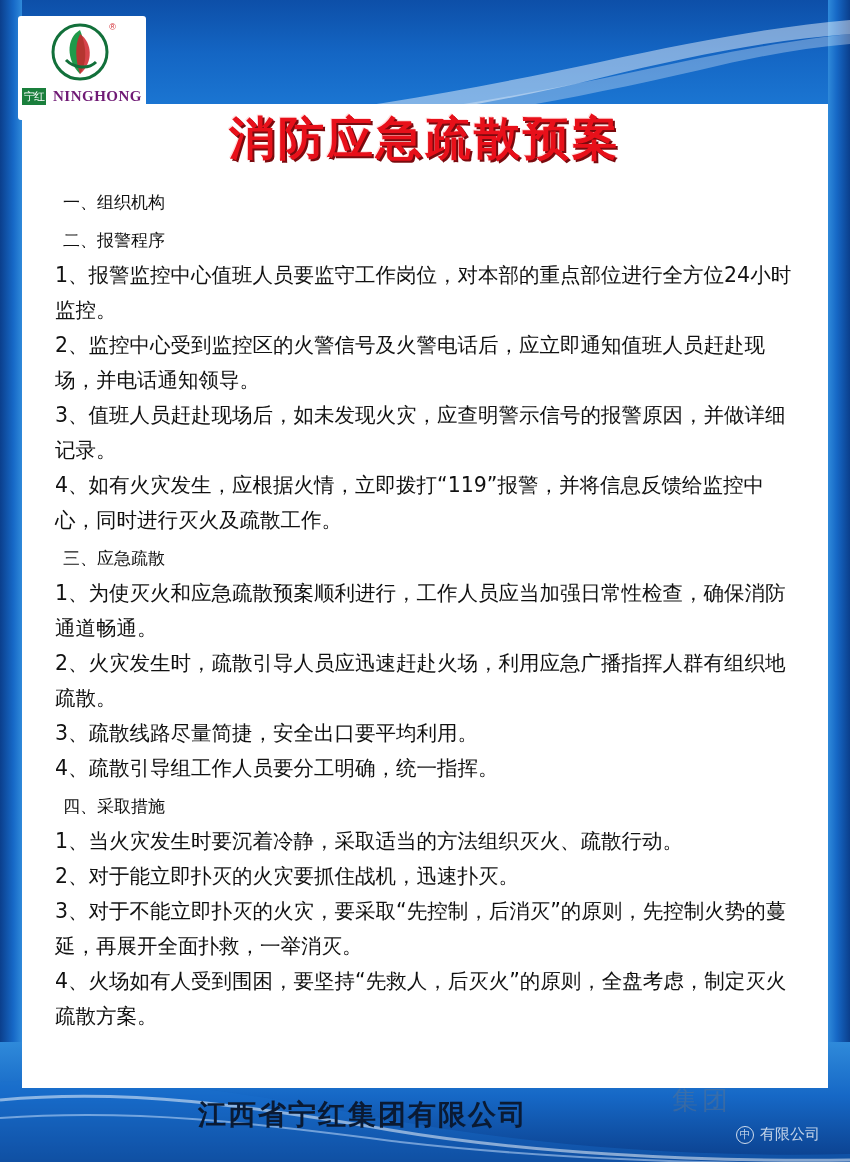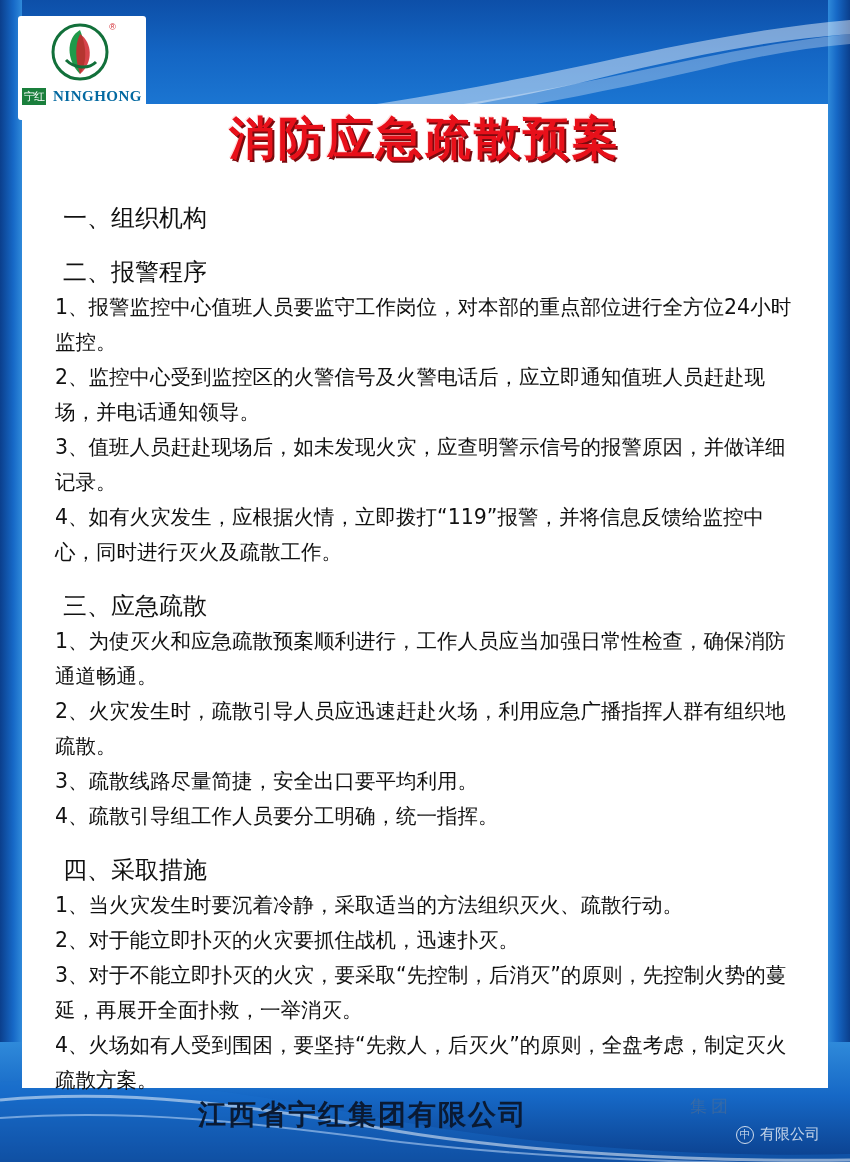--- a/index.html
+++ b/index.html
@@ -95,21 +95,21 @@
   }
   .logo-cn {
     background: #1a7f3c;
     color: #ffffff;
     font-size: 11px;
     padding: 1px 2px;
     letter-spacing: -1px;
     font-family: "DejaVu Sans", sans-serif;
   }
   .logo-en {
-    color: #0369a1;
+    color: #701a75;
     font-weight: bold;
     font-size: 15px;
     letter-spacing: 0.5px;
     font-family: "Liberation Serif", serif;
   }
 
   
   .title {
     position: absolute;
     left: 0;
@@ -131,23 +131,23 @@
     position: absolute;
     left: 55px;
     top: 182px;
     width: 742px;
     font-family: "DejaVu Sans", sans-serif;
     color: #111111;
     font-size: 20.5px;
     line-height: 35px;
   }
   .sec-head {
-    margin: 19px 0 0 0;
+    margin: 3px 0 0 0;
     padding-left: 8px;
-    font-size: 24px;
+    font-size: 17px;
   }
   .para {
     margin: 0;
     text-indent: 0;
   }
 
   
   .company {
     position: absolute;
     left: 0;
@@ -178,21 +178,21 @@
     border: 1.4px solid rgba(255,255,255,0.8);
     display: flex; align-items: center; justify-content: center;
     font-size: 11px;
     line-height: 1;
   }
   .wm-mid {
     position: absolute;
     right: 118px;
     bottom: 44px;
     color: rgba(120,120,120,0.35);
-    font-size: 17px;
+    font-size: 26px;
     font-family: "DejaVu Sans", sans-serif;
     letter-spacing: 4px;
   }
 </style>
 </head>
 <body>
 
 <div class="poster">
 
   <div class="frame-top"></div>

